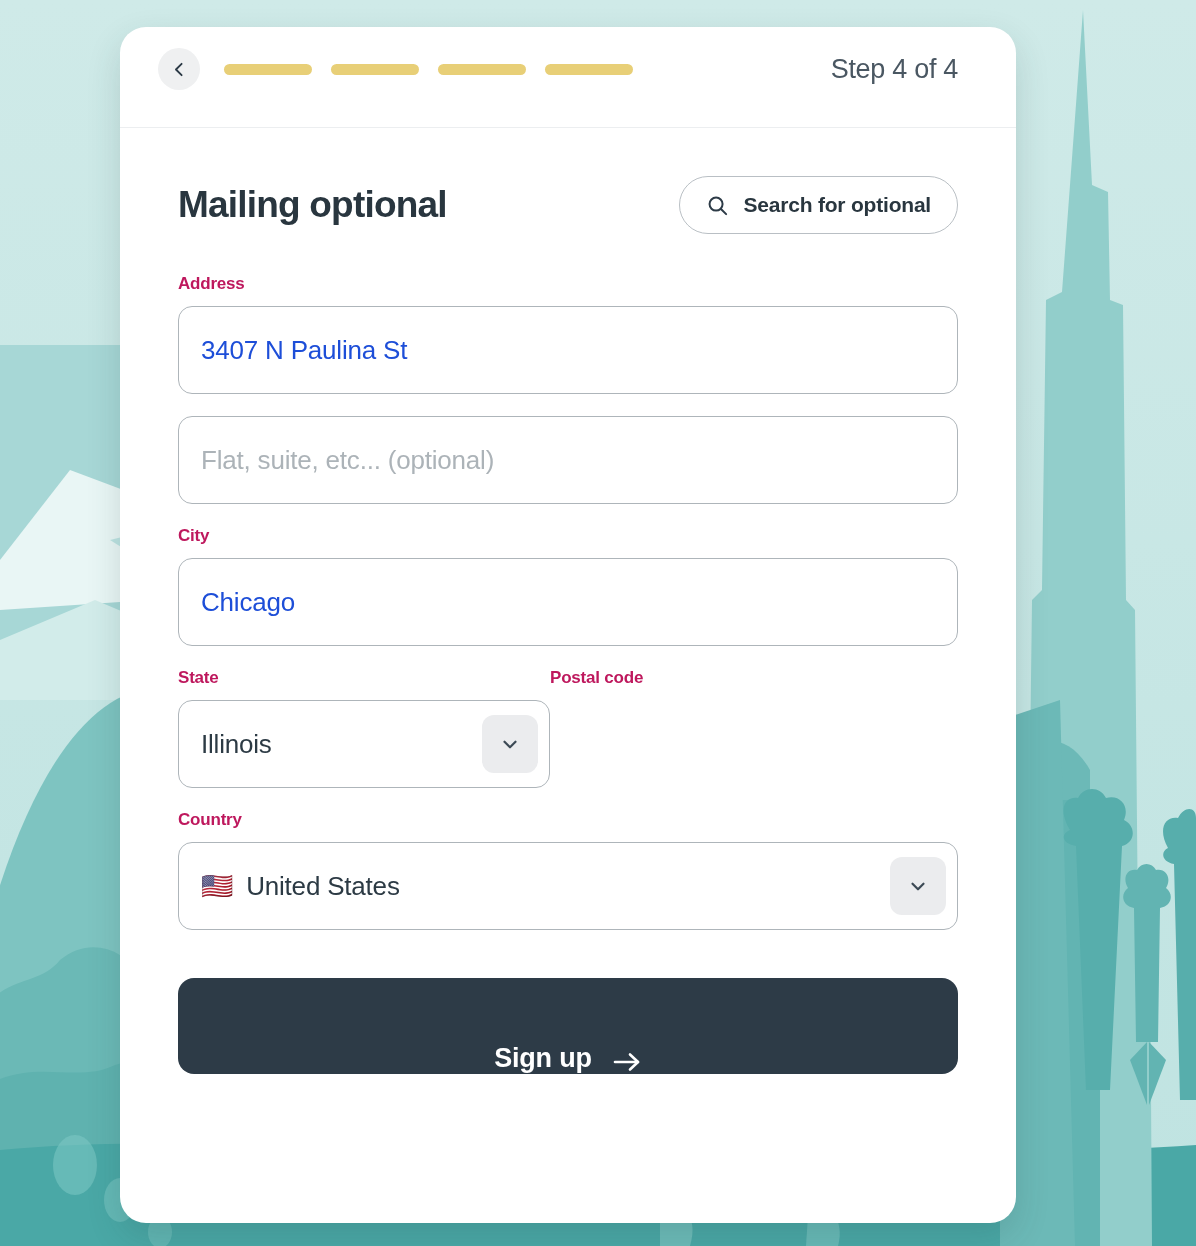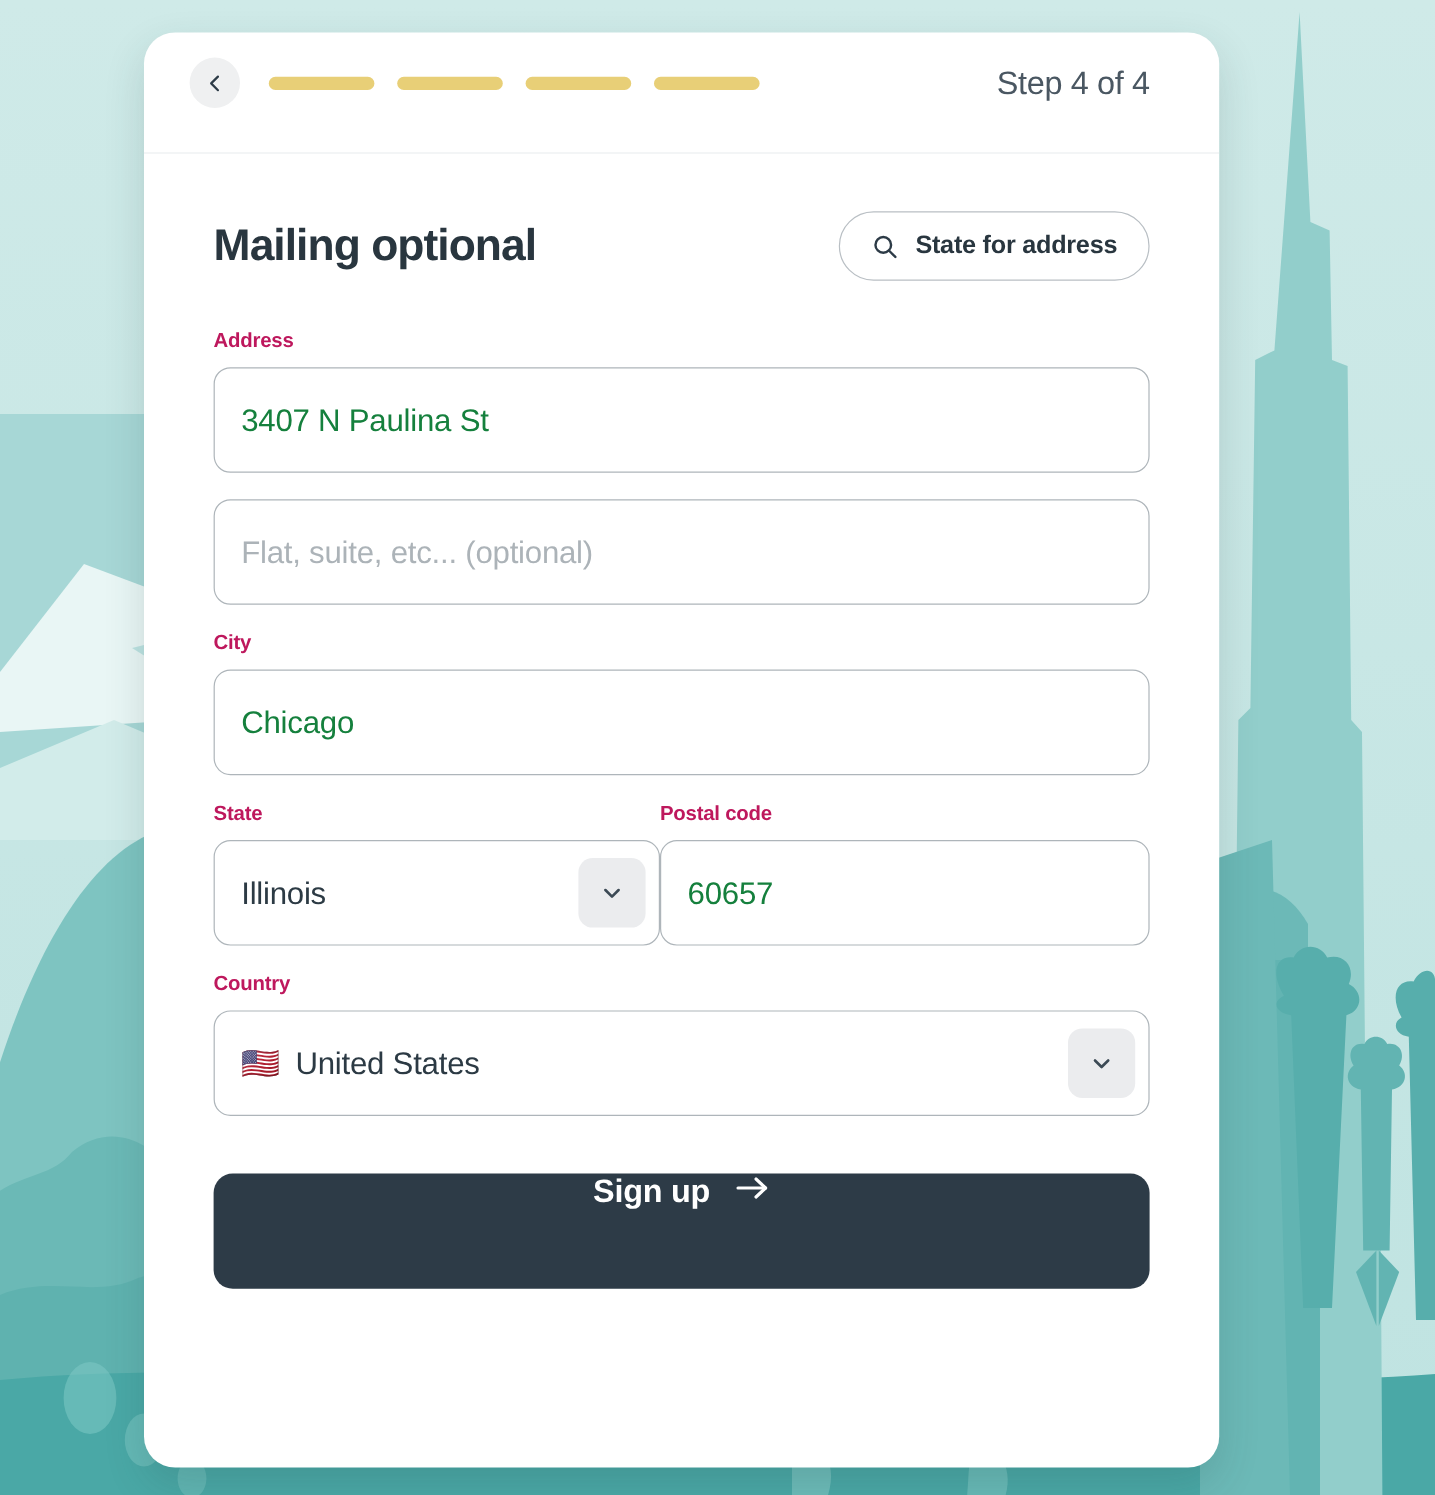--- a/index.html
+++ b/index.html
@@ -129,21 +129,21 @@
   .field-group { margin-bottom: 22px; }
 
   .text-input {
     width: 100%;
     height: 88px;
     border: 1px solid #aeb5ba;
     border-radius: 14px;
     background: #ffffff;
     font-family: "Liberation Sans", sans-serif;
     font-size: 26px;
-    color: #15803d;
+    color: #1d4ed8;
     padding: 0 22px;
     outline: none;
     letter-spacing: -0.2px;
   }
   .text-input::placeholder { color: #acb3b8; }
 
   .select-wrap {
     position: relative;
     width: 100%;
     height: 88px;
@@ -195,21 +195,21 @@
     height: 96px;
     border: none;
     border-radius: 16px;
     background: #2d3b47;
     color: #ffffff;
     font-family: "Liberation Sans", sans-serif;
     font-size: 27px;
     font-weight: bold;
     letter-spacing: -0.2px;
     display: flex;
-    align-items: flex-start;
+    align-items: flex-end;
     justify-content: center;
     gap: 20px;
     cursor: pointer;
   }
   #signup-button svg { display: block; }
 </style>
 </head>
 <body>
 
 <svg id="bg-illustration" viewBox="0 0 1196 1246" preserveAspectRatio="none">
@@ -283,21 +283,21 @@
   <div id="card-body">
 
     <div id="title-row">
       <div id="page-title">Mailing optional</div>
 
       <button id="search-address-button">
         <svg width="23" height="23" viewBox="0 0 24 24" fill="none">
           <circle cx="10.5" cy="10.5" r="6.8" stroke="#2d3b47" stroke-width="2.1"></circle>
           <path d="M15.6 15.6 L21 21" stroke="#2d3b47" stroke-width="2.1" stroke-linecap="round"></path>
         </svg>
-        <span>State for address</span>
+        <span>Search for optional</span>
       </button>
     </div>
 
     <div class="field-group">
       <div class="field-label">Address</div>
       <input class="text-input" type="text" value="3407 N Paulina St" style="">
     </div>
 
     <div class="field-group">
       <input class="text-input" type="text" placeholder="Flat, suite, etc... (optional)" style="">
@@ -316,21 +316,20 @@
           <button class="chevron-btn">
             <svg width="22" height="22" viewBox="0 0 24 24" fill="none">
               <path d="M6 9.5 L12 15.5 L18 9.5" stroke="#3c4a55" stroke-width="2.4" stroke-linecap="round" stroke-linejoin="round"></path>
             </svg>
           </button>
         </div>
       </div>
 
       <div id="postal-col">
         <div class="field-label">Postal code</div>
-        <input class="text-input" type="text" value="60657" style="">
       </div>
     </div>
 
     <div class="field-group">
       <div class="field-label">Country</div>
       <div class="select-wrap">
         <span class="select-value">
           <span class="flag-emoji">🇺🇸</span>
           <span>United States</span>
         </span>

